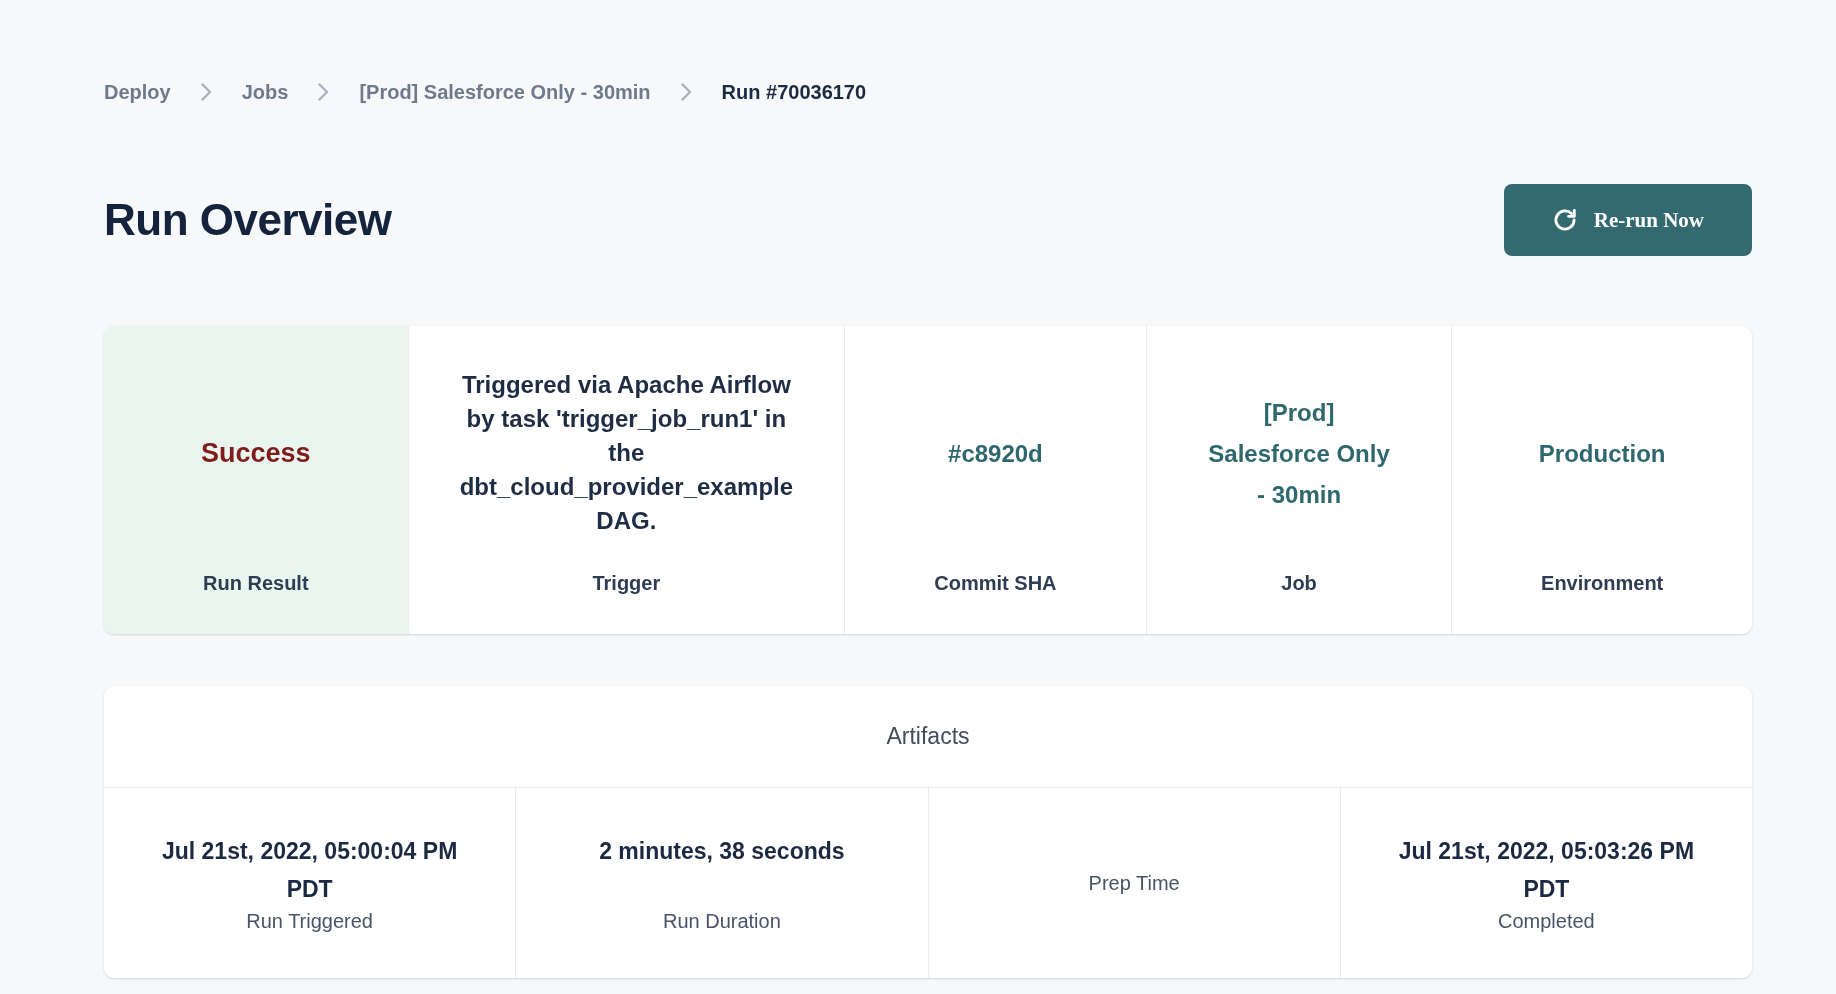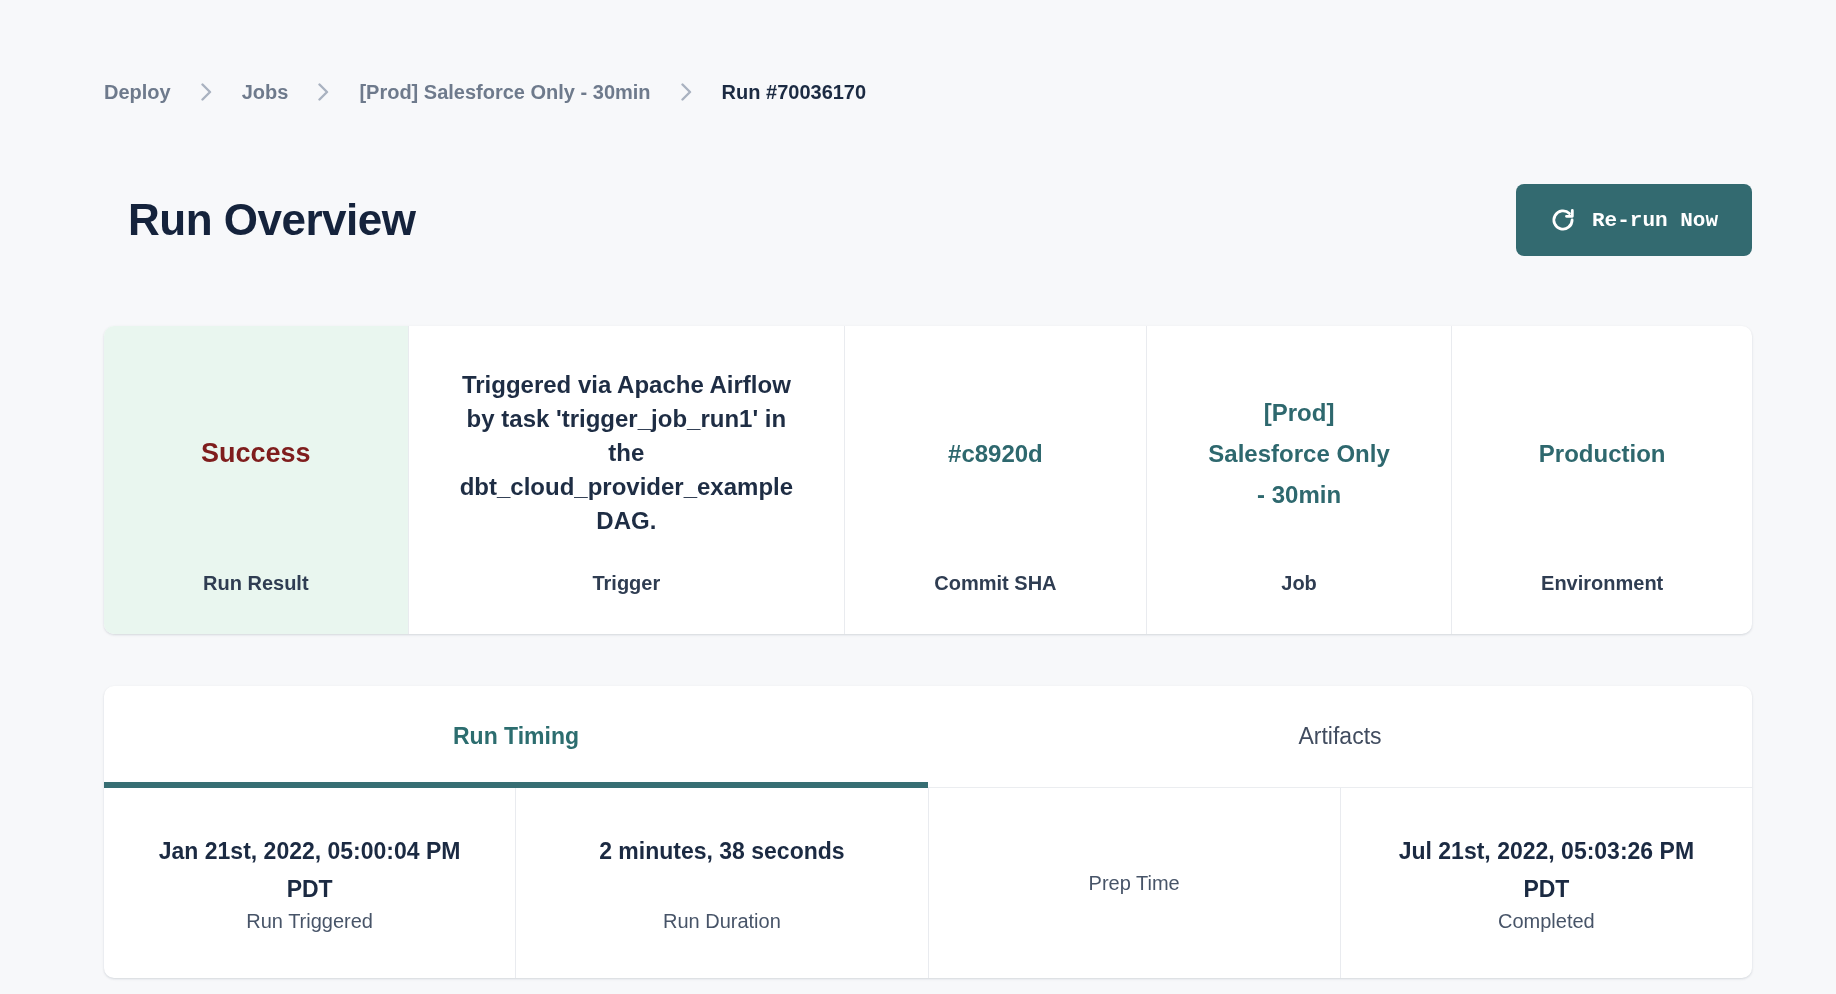--- a/index.html
+++ b/index.html
@@ -21,30 +21,29 @@
   }
   .breadcrumb a { color:#6e7a8c; text-decoration:none; cursor:pointer; }
   .breadcrumb .current { color:#1b2a42; font-weight:bold; }
   .crumb-chevron { flex:0 0 auto; display:block; }
 
   
   .header-row {
     margin-top:80px;
     display:flex; justify-content:space-between; align-items:center;
     height:72px;
-    margin-left:24px;
   }
   .page-title {
     font-size:44px; font-weight:bold; color:#15233c; letter-spacing:-0.5px;
   }
   .rerun-btn {
-    height:72px; padding:0 34px;
+    height:72px; padding:0 48px;
     background:#336a70; color:#ffffff;
     border:none; border-radius:8px;
-    font-family:Liberation Mono, monospace;
+    font-family:Liberation Serif, serif;
     font-size:21px; font-weight:bold;
     display:flex; align-items:center; gap:16px;
     cursor:pointer;
   }
 
   
   .summary-row {
     margin-top:70px;
     height:308px;
     display:flex;
@@ -184,32 +183,28 @@
     <div class="summary-cell cell-env">
       <div class="summary-val">
           <a class="teal-link">Production</a>
         </div>
       <div class="summary-label">Environment</div>
     </div>
   </section>
 
   <section class="tabs-card">
     <div class="tab-header">
-      <div class="tab active">
-        <span>Run Timing</span>
-        <span class="underline"></span>
-      </div>
       <div class="tab">
         <span>Artifacts</span>
 
       </div>
     </div>
     <div class="timing-row">
       <div class="timing-cell wrap">
-        <div class="timing-val">Jan 21st, 2022, 05:00:04 PM PDT</div>
+        <div class="timing-val">Jul 21st, 2022, 05:00:04 PM PDT</div>
         <div class="timing-label">Run Triggered</div>
       </div>
       <div class="timing-cell">
         <div class="timing-val">2 minutes, 38 seconds</div>
         <div class="timing-label">Run Duration</div>
       </div>
       <div class="timing-cell">
         <div class="timing-label">Prep Time</div>
       </div>
       <div class="timing-cell wrap">

